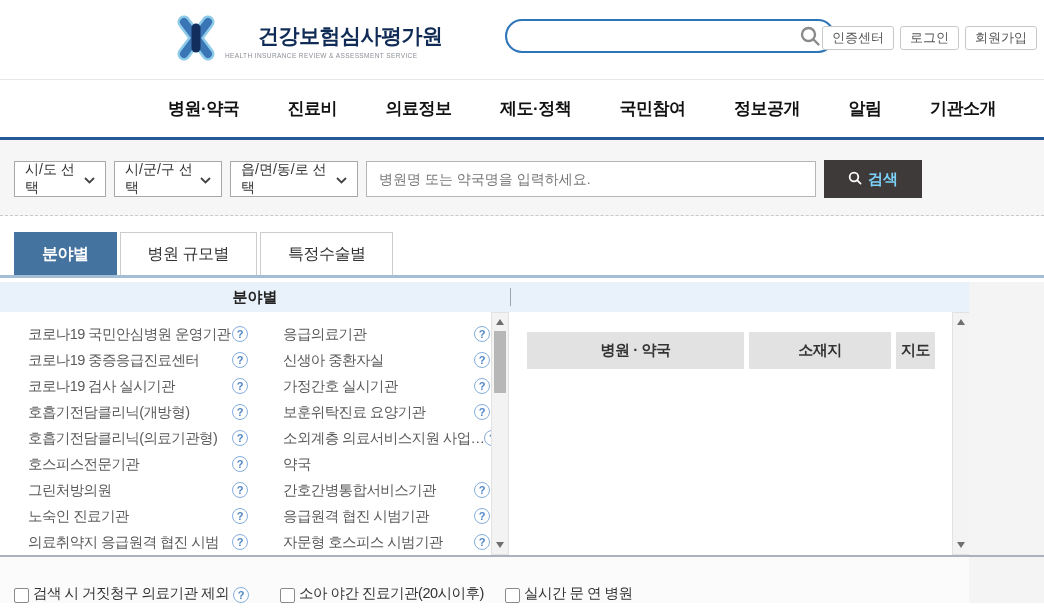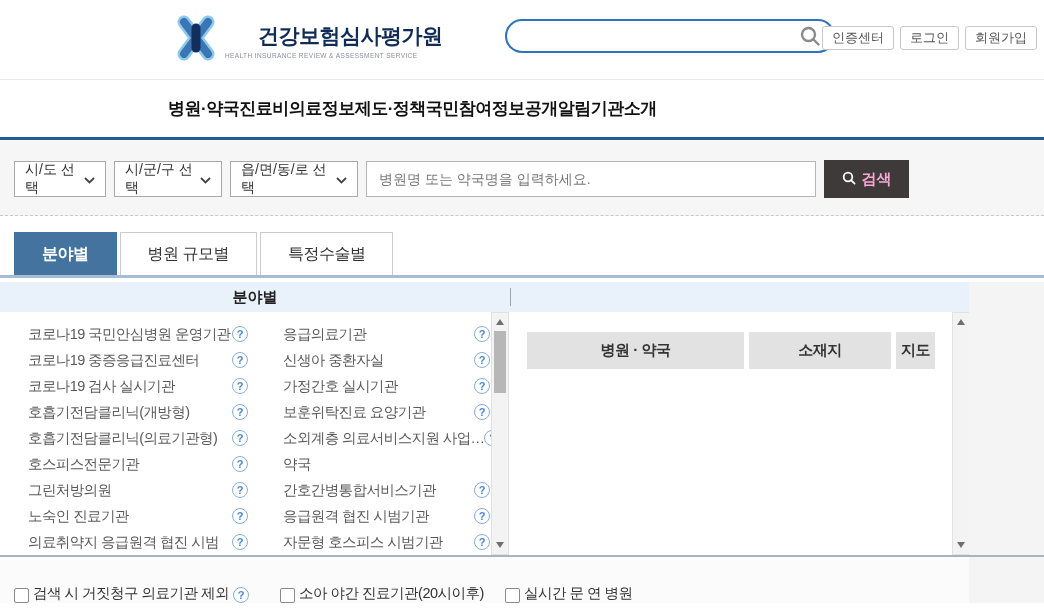--- a/index.html
+++ b/index.html
@@ -16,36 +16,36 @@
     display:flex; align-items:center; }
   .hdr-search input { flex:1; border:none; outline:none; background:transparent;
     padding:0 6px 0 16px; font-size:14px; color:#333; }
   .hdr-search .mag { margin-right:12px; display:flex; }
   .hdr-btns { position:absolute; right:7px; top:26px; display:flex; gap:6px; }
   .hdr-btn { border:1px solid #c8c8c8; border-radius:3px; background:#fff; color:#555;
     font-size:13px; padding:3px 9px; line-height:16px; cursor:pointer; }
 
   
   .nav { height:60px; border-bottom:3px solid #265a96; display:flex; align-items:center;
-    padding:0 48px 0 168px; justify-content:flex-start; }
+    padding:0 48px 0 168px; justify-content:space-between; }
   .nav a { font-size:17px; font-weight:bold; color:#111; text-decoration:none; letter-spacing:-0.5px; }
 
   
   .filter { position:relative; height:76px; background:#f5f6f5; border-bottom:1px dashed #c9c9c9; }
   .sel { position:absolute; top:21px; height:36px; background:#fff; border:1px solid #a8a8a8;
     display:flex; align-items:center; justify-content:space-between; padding:0 10px;
     font-size:14px; color:#333; cursor:pointer; }
   .sel1 { left:14px; width:92px; }
   .sel2 { left:114px; width:108px; }
   .sel3 { left:230px; width:128px; }
   .kw { position:absolute; left:366px; top:21px; width:450px; height:36px;
     border:1px solid #b5b5b5; background:#fff; padding:8px 12px; font-size:14px; color:#333; }
   .kw::placeholder { color:#777; opacity:1; }
-  .search-btn { position:absolute; left:824px; top:20px; width:85px; height:38px;
-    background:#3e3a39; color:#f9a8d4; border:none; font-size:15px; font-weight:bold;
+  .search-btn { position:absolute; left:824px; top:20px; width:98px; height:38px;
+    background:#3e3a39; color:#7dd3fc; border:none; font-size:15px; font-weight:bold;
     display:flex; align-items:center; justify-content:center; gap:6px; cursor:pointer; }
 
   
   .tabs { display:flex; padding-left:14px; margin-top:16px; height:43px; }
   .tab { border:1px solid #ccc; border-bottom:none; background:#fff; color:#333;
     font-size:16px; display:flex; align-items:center; justify-content:center;
     padding:0 27px; margin-right:3px; cursor:pointer; letter-spacing:-0.5px; }
   .tab.active { background:#44739f; border-color:#44739f; color:#fff; font-weight:bold; }
   .tab-underline { height:3px; background:#a4bdd7; }
 

